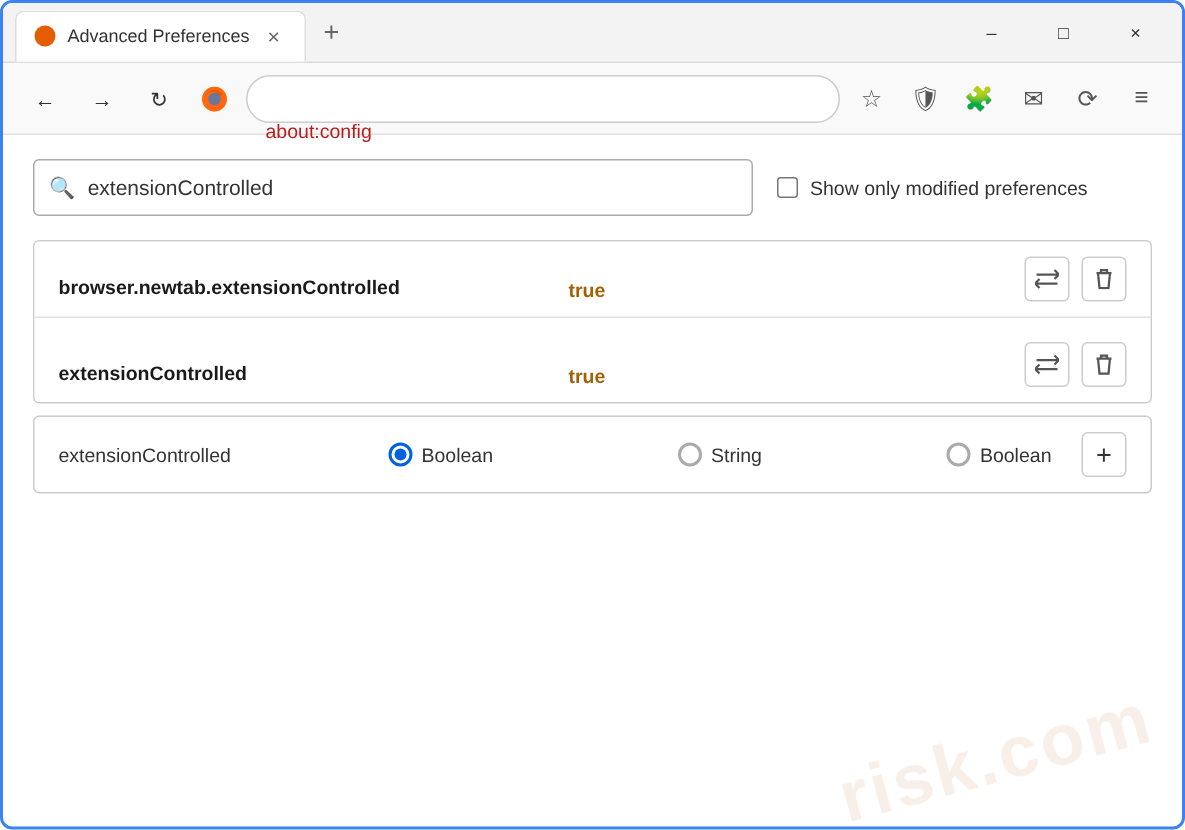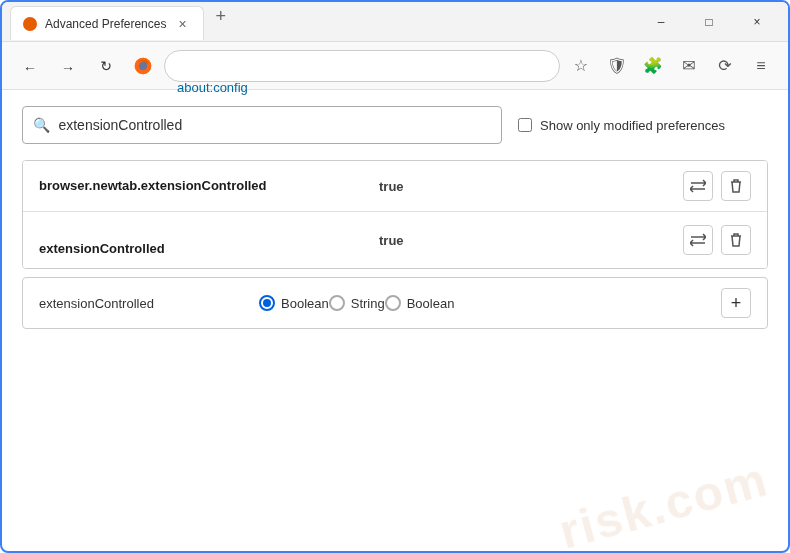--- a/index.html
+++ b/index.html
@@ -18,21 +18,21 @@
       background: #f3f3f3;
       height: 40px;
       display: flex;
       align-items: center;
       padding: 0 8px;
       border-bottom: 1px solid #ddd;
       gap: 0;
     }
     .tab-container {
       display: flex;
-      align-items: flex-start;
+      align-items: center;
       flex: 1;
       height: 100%;
     }
     .tab {
       background: #fff;
       border: 1px solid #ddd;
       border-bottom: none;
       border-radius: 6px 6px 0 0;
       padding: 6px 12px;
       display: flex;
@@ -118,21 +118,21 @@
       flex: 1;
       display: flex;
       align-items: center;
       background: #fff;
       border: 1px solid #ccc;
       border-radius: 20px;
       padding: 4px 12px;
       height: 32px;
       gap: 6px;
     }
-    .address-text { font-size: 13px; color: #0369a1; margin-top: 44px; }
+    .address-text { font-size: 13px; color: #b91c1c; margin-top: 44px; }
     .nav-icons {
       display: flex;
       gap: 6px;
       align-items: center;
     }
     .nav-icon-btn {
       background: none;
       border: none;
       cursor: pointer;
       width: 30px;
@@ -195,38 +195,38 @@
 
     
     .prefs-table {
       border: 1px solid #ccc;
       border-radius: 4px;
       overflow: hidden;
       margin-bottom: 8px;
     }
     .pref-row {
       display: flex;
-      align-items: center;
+      align-items: flex-end;
       padding: 10px 16px;
       border-bottom: 1px solid #e0e0e0;
       background: #fff;
       min-height: 48px;
     }
     .pref-row:last-child { border-bottom: none; }
     .pref-name {
       font-size: 13px;
       font-weight: 700;
       color: #1a1a1a;
       flex: 0 0 340px;
       line-height: 1.4;
     }
     .pref-value {
       font-size: 13px;
       font-weight: 700;
-      color: #404040;
+      color: #a16207;
       flex: 1;
     }
     .pref-actions {
       display: flex;
       gap: 8px;
       align-items: center;
     }
     .pref-action-btn {
       background: none;
       border: 1px solid #ccc;
@@ -253,20 +253,21 @@
     }
     .new-pref-name {
       font-size: 13px;
       color: #333;
       flex: 0 0 200px;
     }
     .radio-group {
       display: flex;
       align-items: center;
       flex: 1;
+      justify-content: space-between;
     }
     .radio-option {
       display: flex;
       align-items: center;
       gap: 6px;
       font-size: 13px;
       color: #333;
       cursor: pointer;
     }
     .radio-circle {

